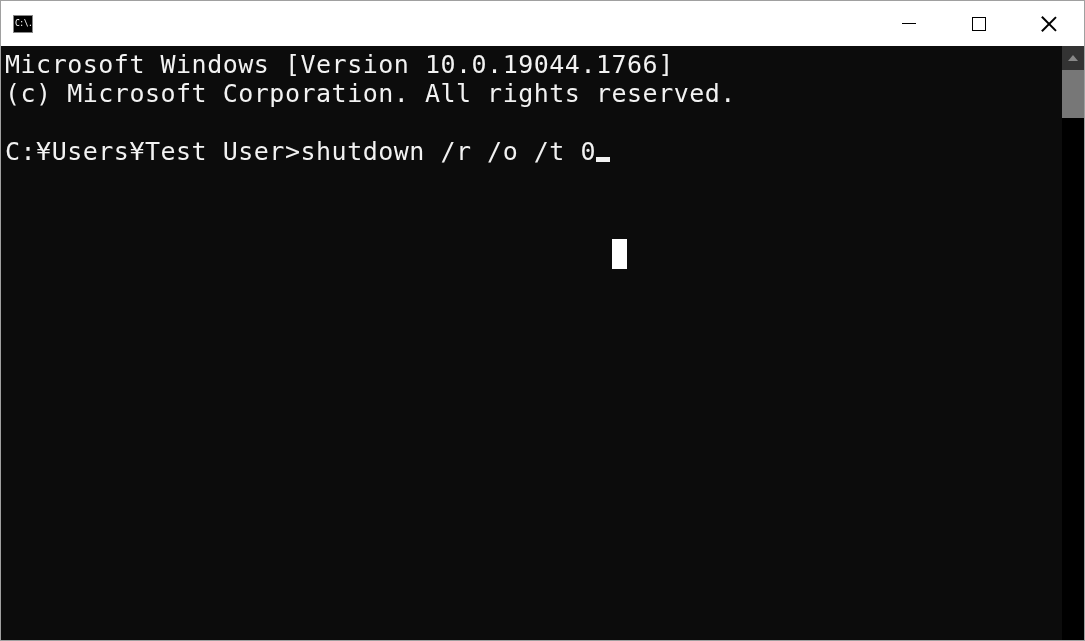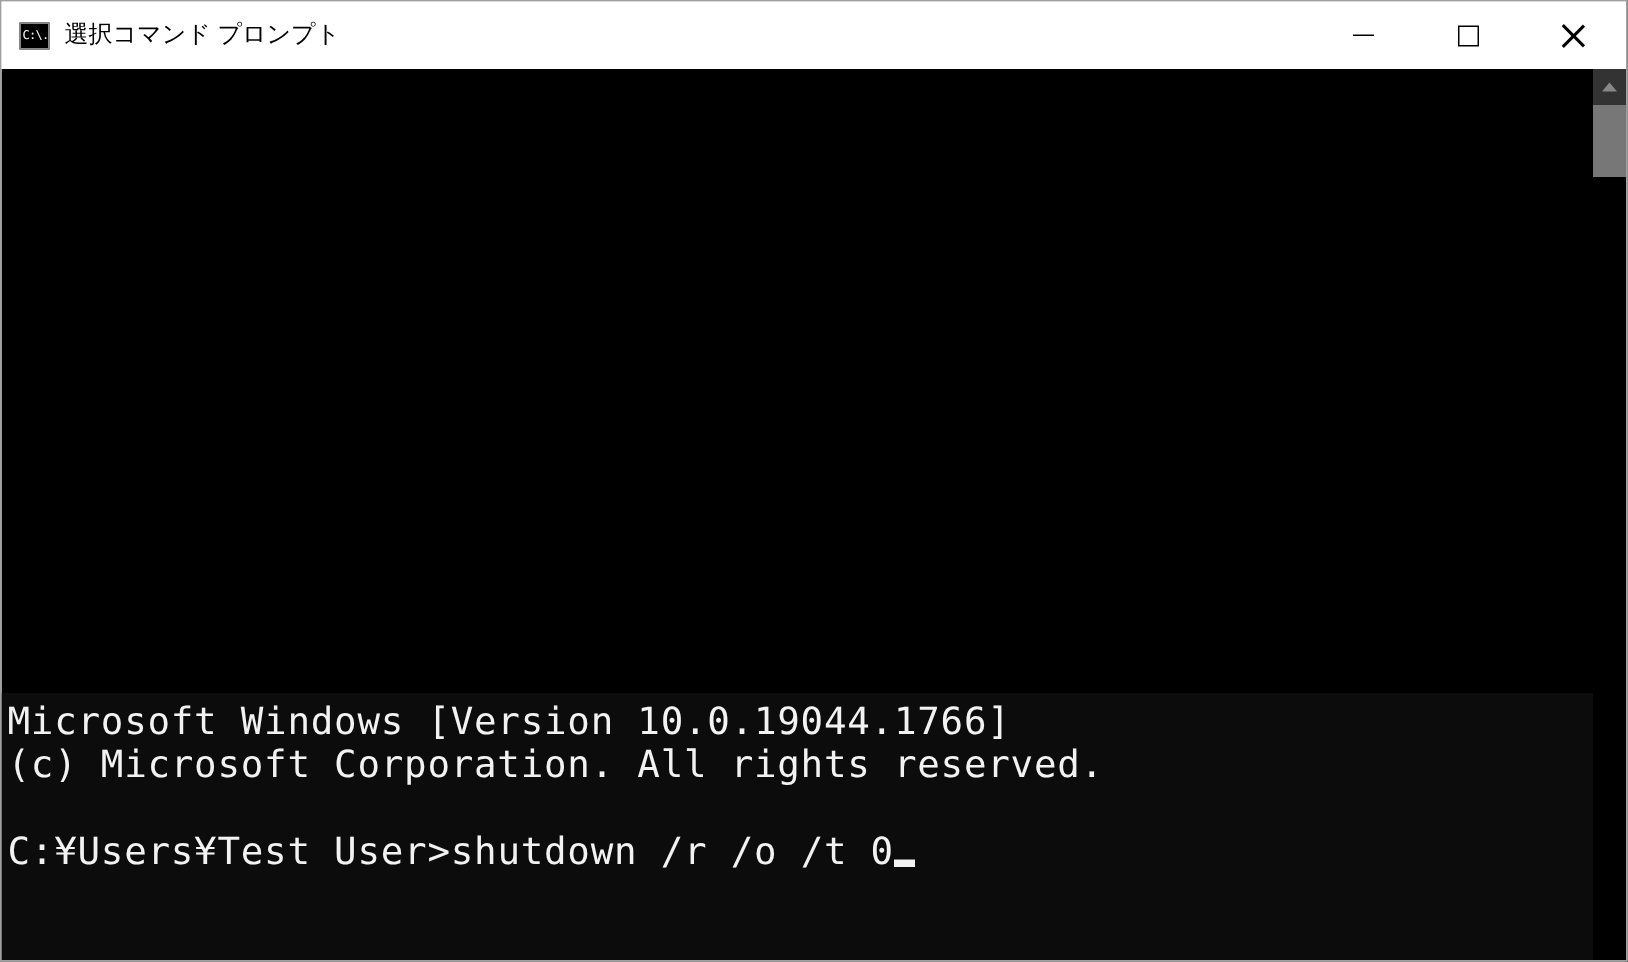--- a/index.html
+++ b/index.html
@@ -71,21 +71,20 @@
   }
   .close-glyph::before { transform: rotate(45deg); }
   .close-glyph::after { transform: rotate(-45deg); }
 
   .client-area {
     position: relative;
     width: 100%;
     height: calc(100% - 45px);
     background: #000;
     display: flex;
-    align-items: flex-end;
   }
   .terminal {
     flex: 1;
     background: #0c0c0c;
     color: #f2f2f2;
     font-family: "MS Gothic", "Consolas", monospace;
     font-size: 25px;
     line-height: 29px;
     padding: 4px 0 0 4px;
     white-space: pre;
@@ -135,21 +134,20 @@
     background: #ffffff;
   }
 </style>
 </head>
 <body>
 
 <div class="titlebar">
   <span class="titlebar-icon">
     <span class="titlebar-icon-inner">C:\.</span>
   </span>
-  <span class="titlebar-title">選択コマンド プロンプト</span>
   <div class="titlebar-controls">
     <div class="titlebar-btn">
       <span class="minimize-glyph"></span>
     </div>
     <div class="titlebar-btn">
       <span class="maximize-glyph"></span>
     </div>
     <div class="titlebar-btn close">
       <span class="close-glyph"></span>
     </div>

